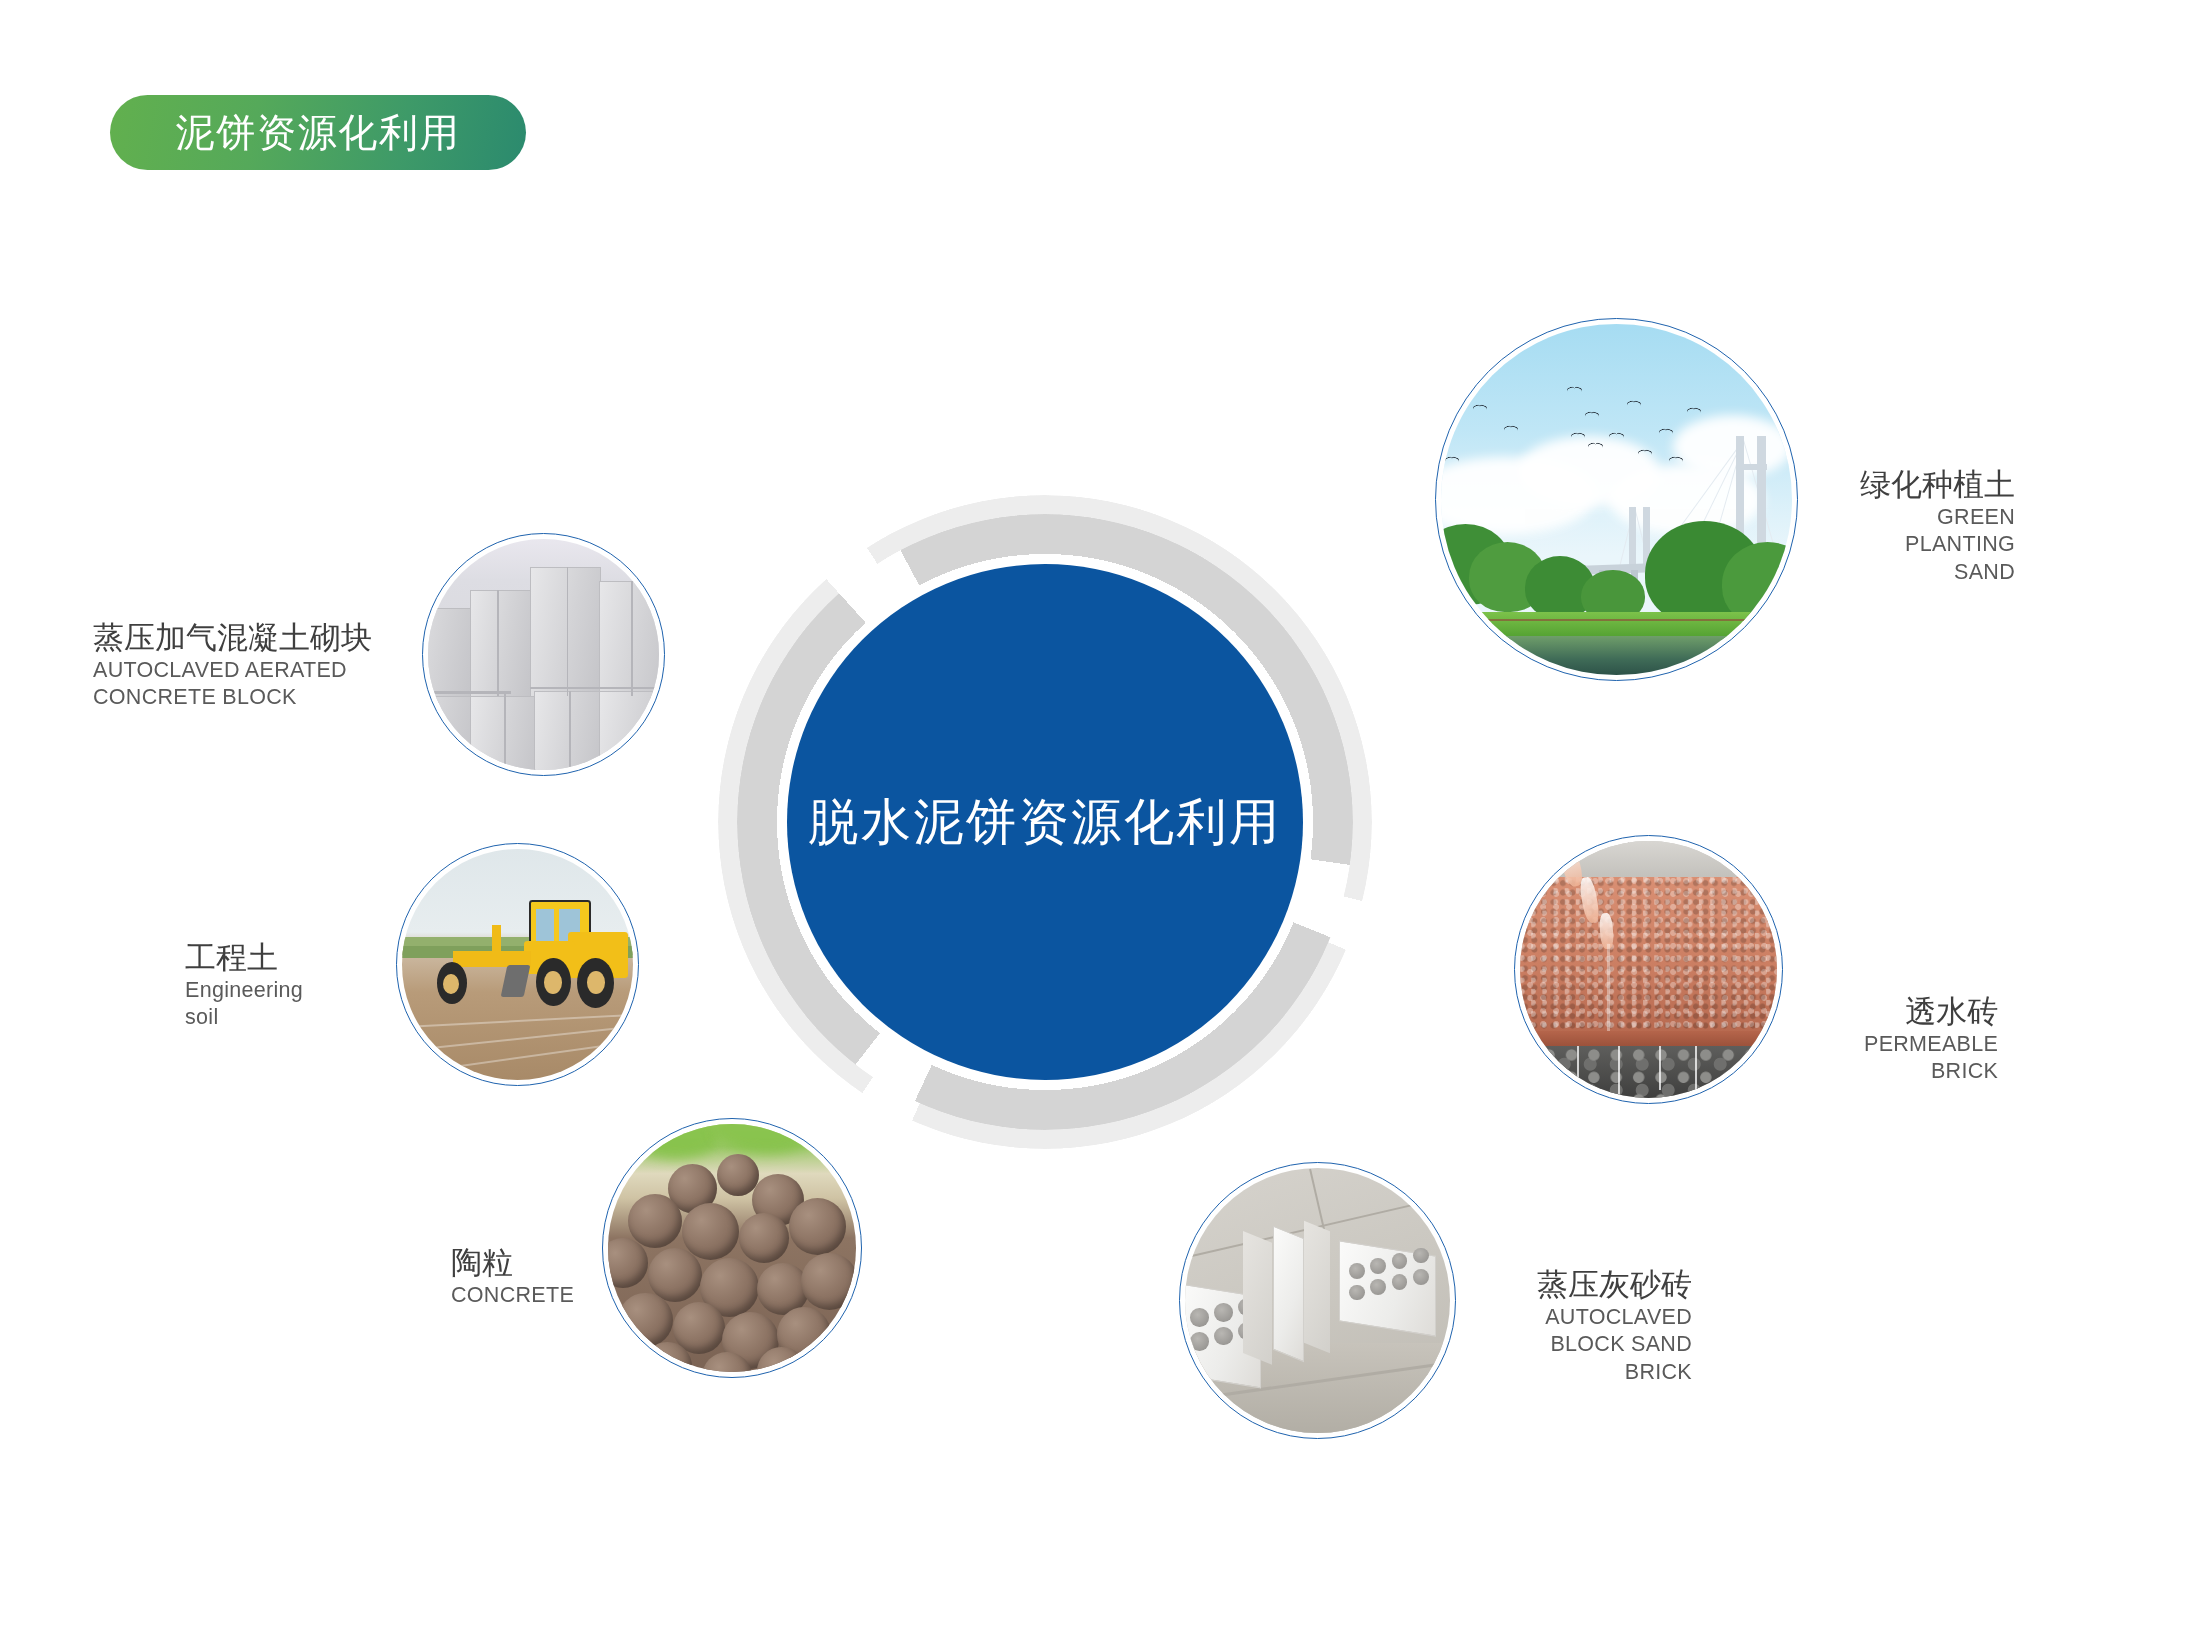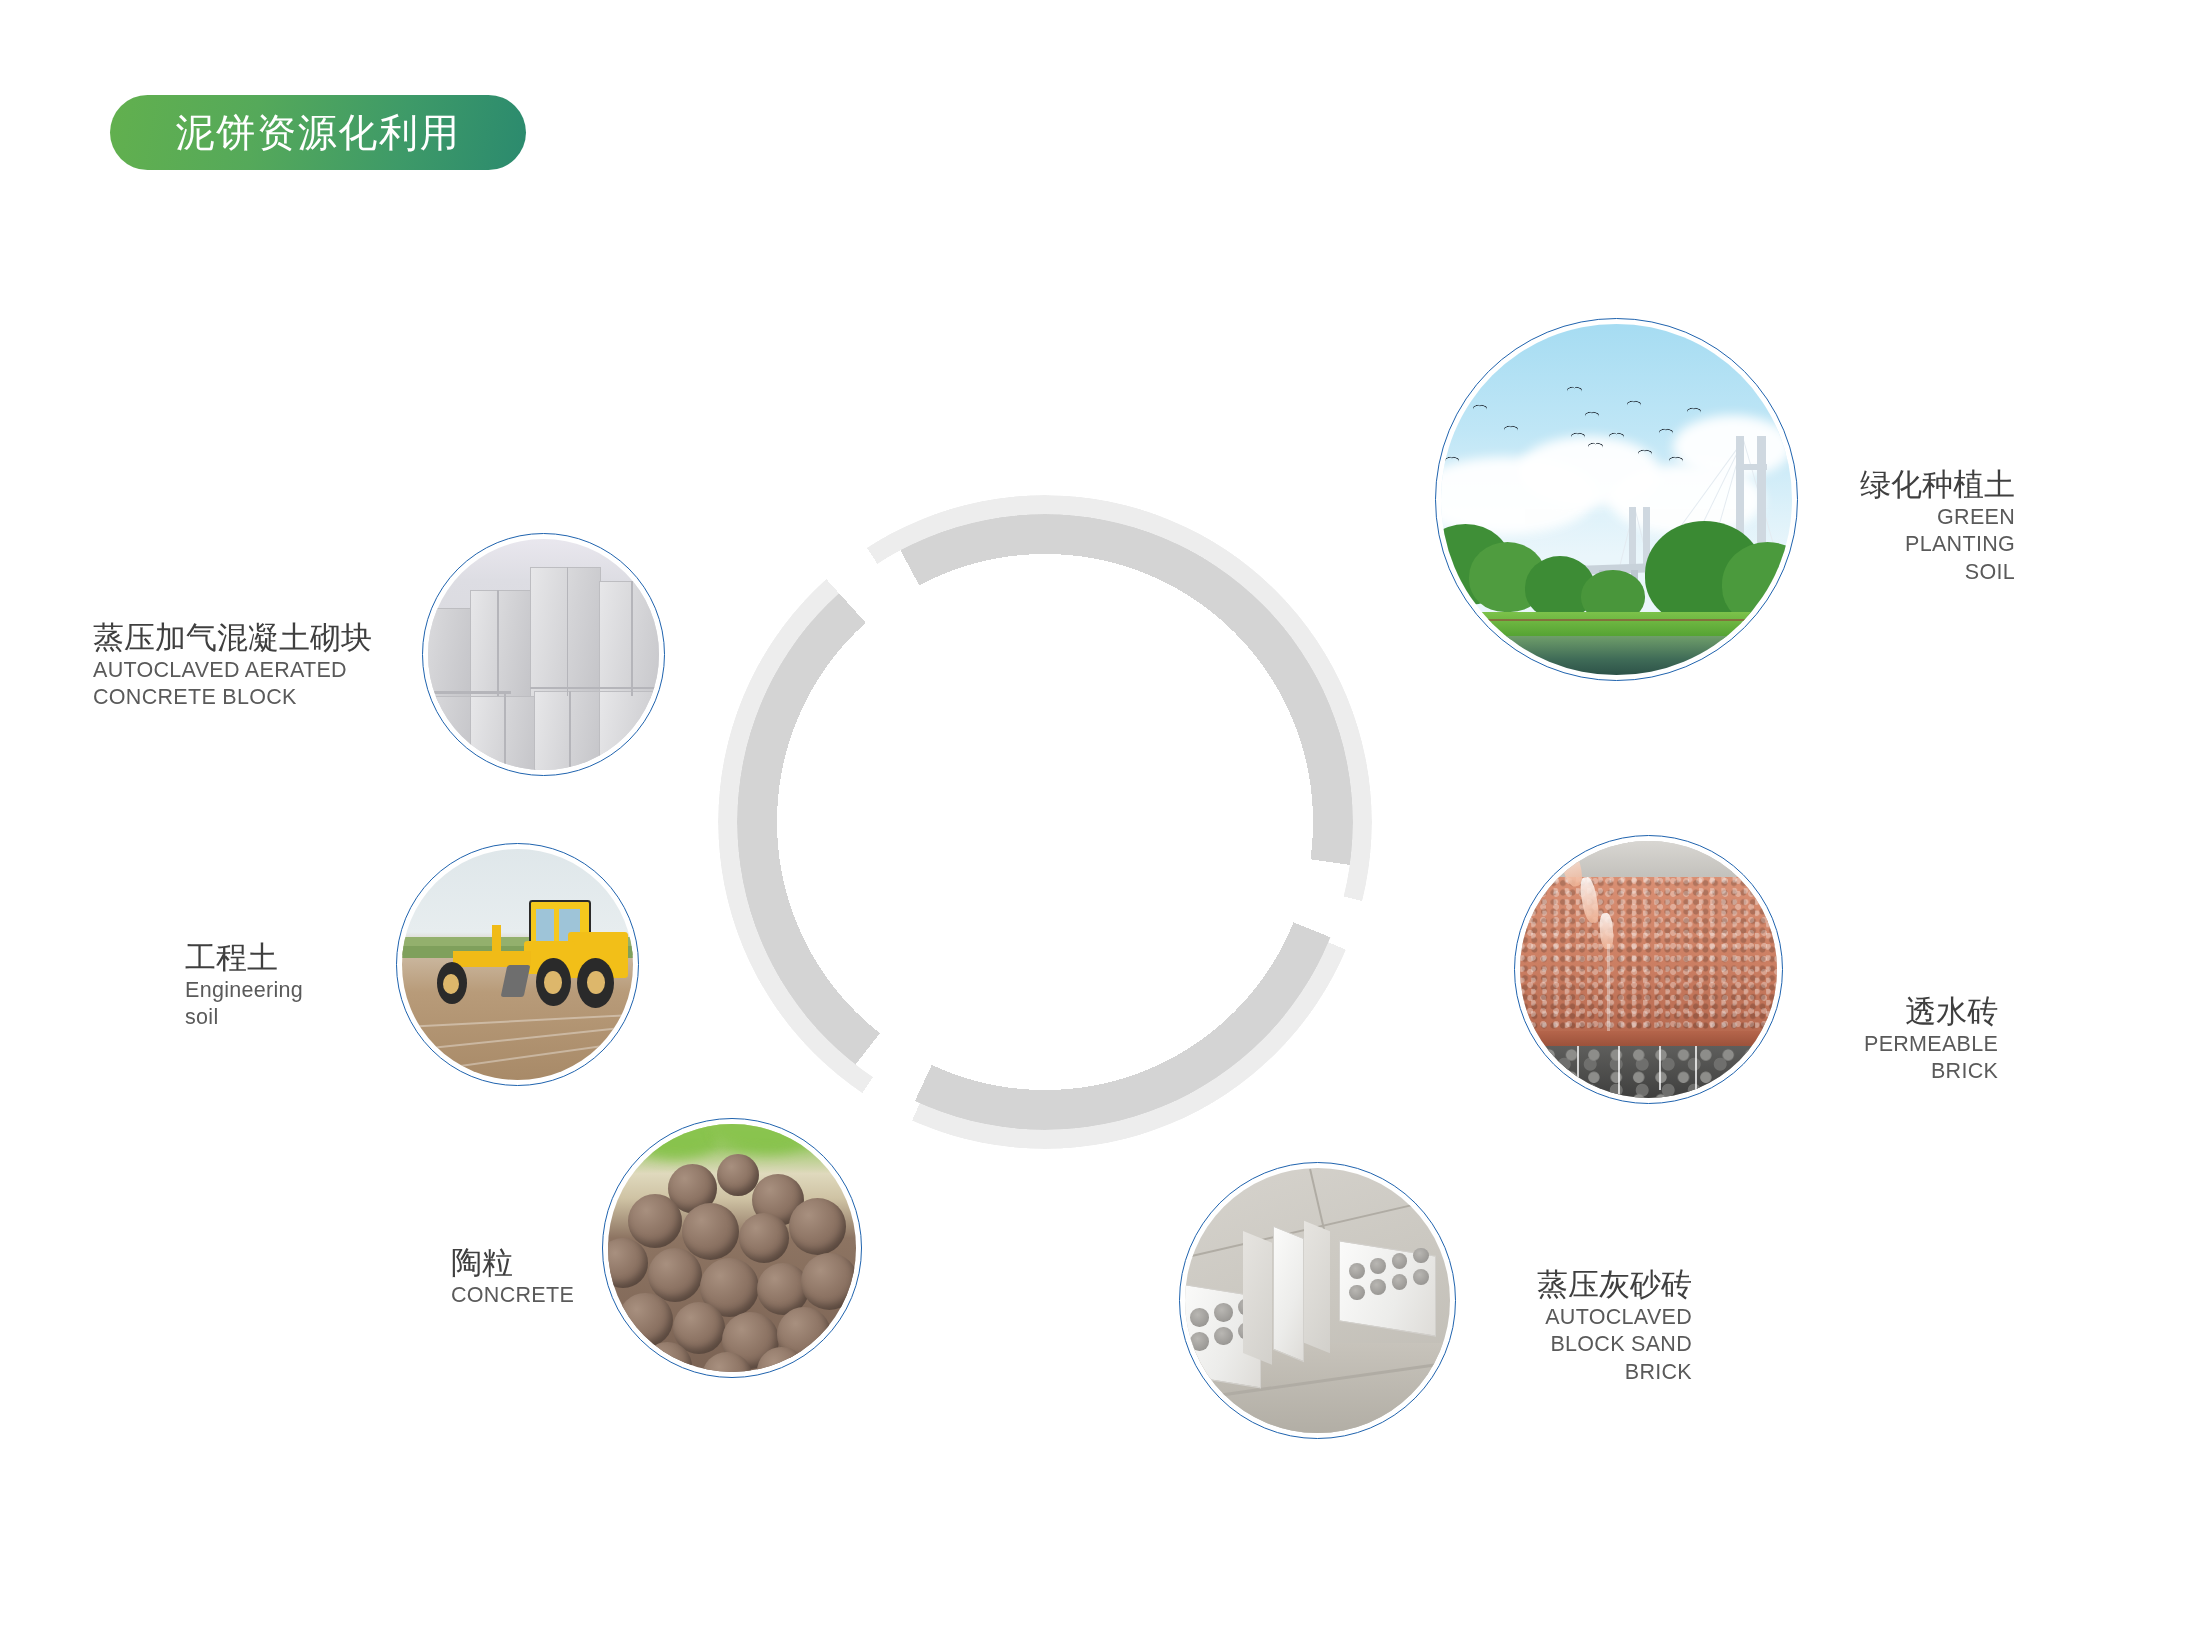--- a/index.html
+++ b/index.html
@@ -148,20 +148,23 @@
 </head>
 <body>
 
 <div class="badge">
   <span class="badge-text">泥饼资源化利用</span>
 </div>
 
 <div class="center-wrap">
   <div class="ring-outer"></div>
   <div class="ring-inner"></div>
+  <div class="core">
+    <span class="core-text">脱水泥饼资源化利用</span>
+  </div>
 </div>
 
 <div class="node">
   <div class="photo" style="left:422px;top:533px;width:241px;height:241px;">
     <div class="inner">
       <div class="scene sc-aac">
         <div class="blk" style="left:-14%;top:30%;width:32%;height:40%;"></div>
         <div class="blk" style="left:-14%;top:68%;width:32%;height:36%;"></div>
         <div class="blk" style="left:18%;top:22%;width:26%;height:46%;"></div>
         <div class="blk" style="left:44%;top:12%;width:30%;height:56%;"></div>
@@ -295,21 +298,21 @@
         <div class="tree" style="left:58%;top:56%;width:34%;height:30%;background:#3a8a33;"></div>
         <div class="tree" style="left:80%;top:62%;width:26%;height:24%;background:#4b9a3d;"></div>
         <div class="grass" style="top:82%;height:8%;"></div>
         <div class="fence" style="left:2%;top:84%;width:96%;"></div>
         <div class="water" style="top:89%;height:11%;"></div>
       </div>
     </div>
   </div>
   <div class="label right" style="left:1860px;top:465px;">
     <div class="cn">绿化种植土</div>
-    <div class="en">GREEN PLANTING SOIL</div>
+    <div class="en">GREEN PLANTING SAND</div>
   </div>
 </div>
 
 <div class="node">
   <div class="photo" style="left:1514px;top:835px;width:267px;height:267px;">
     <div class="inner">
       <div class="scene sc-perm">
         <div class="kerb" style="left:0;top:0;width:22%;height:14%;"></div>
         <div class="kerb" style="left:22%;top:0;width:20%;height:14%;"></div>
         <div class="kerb" style="left:42%;top:0;width:20%;height:14%;"></div>

